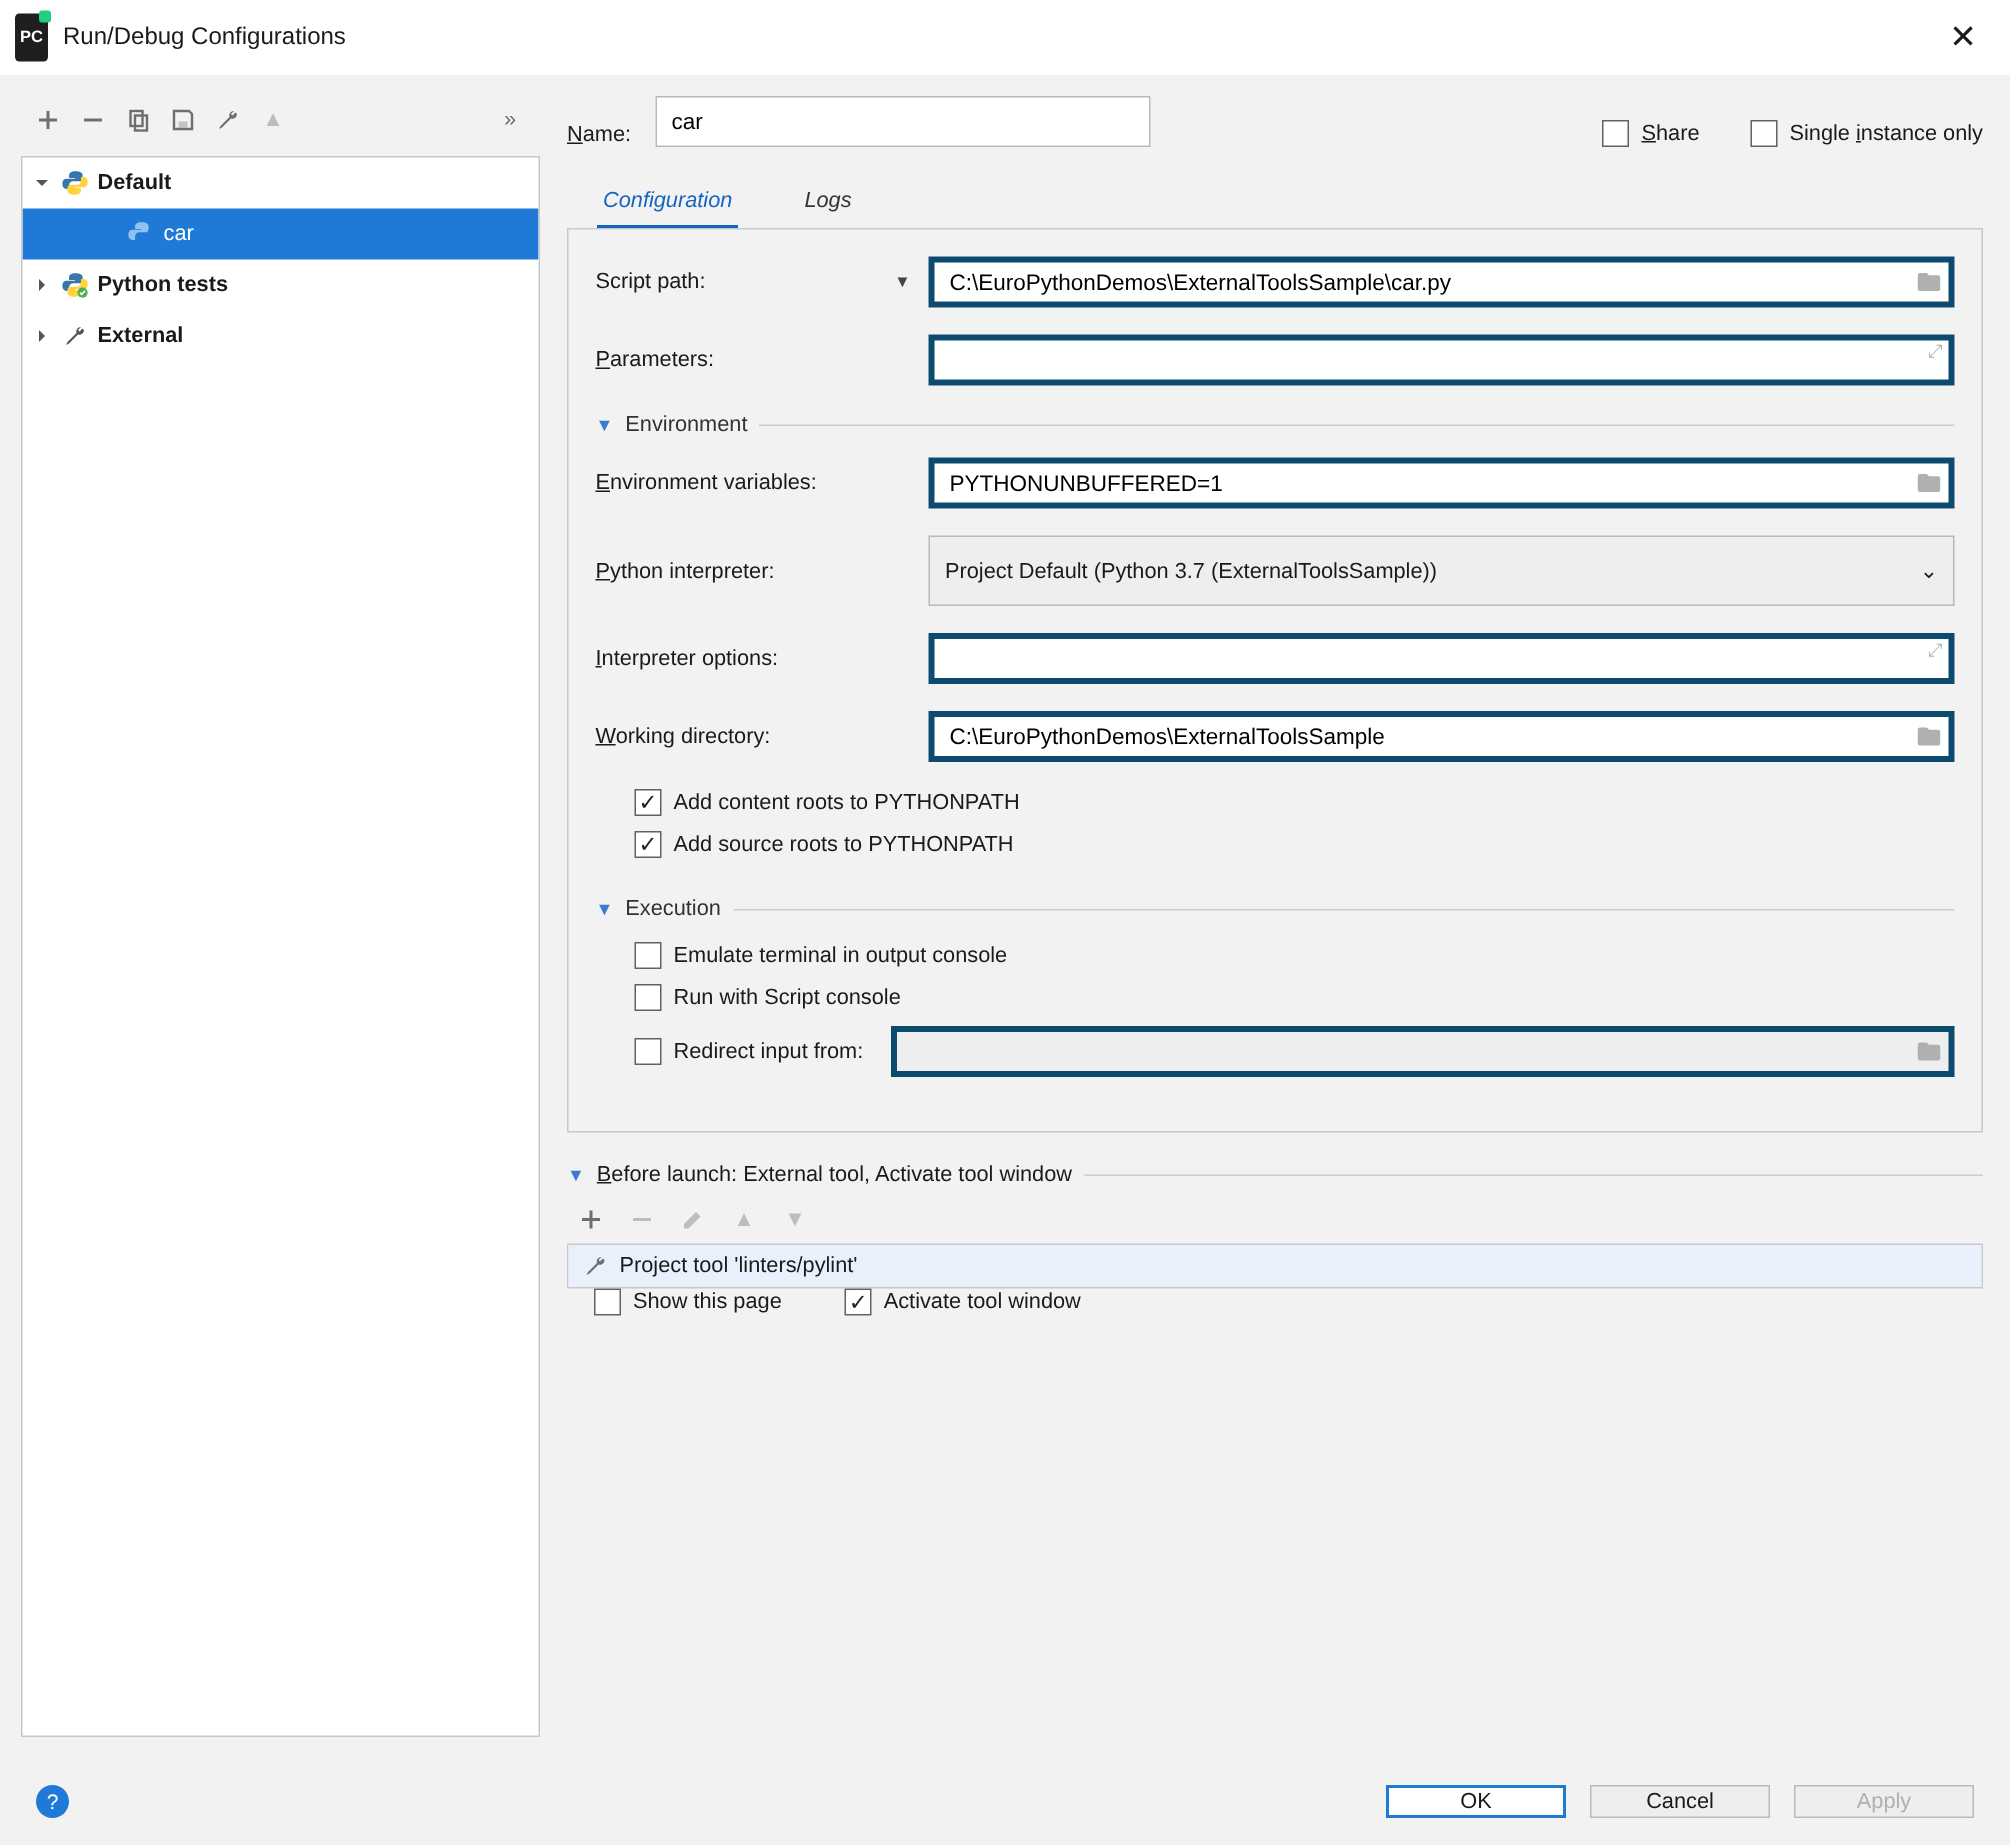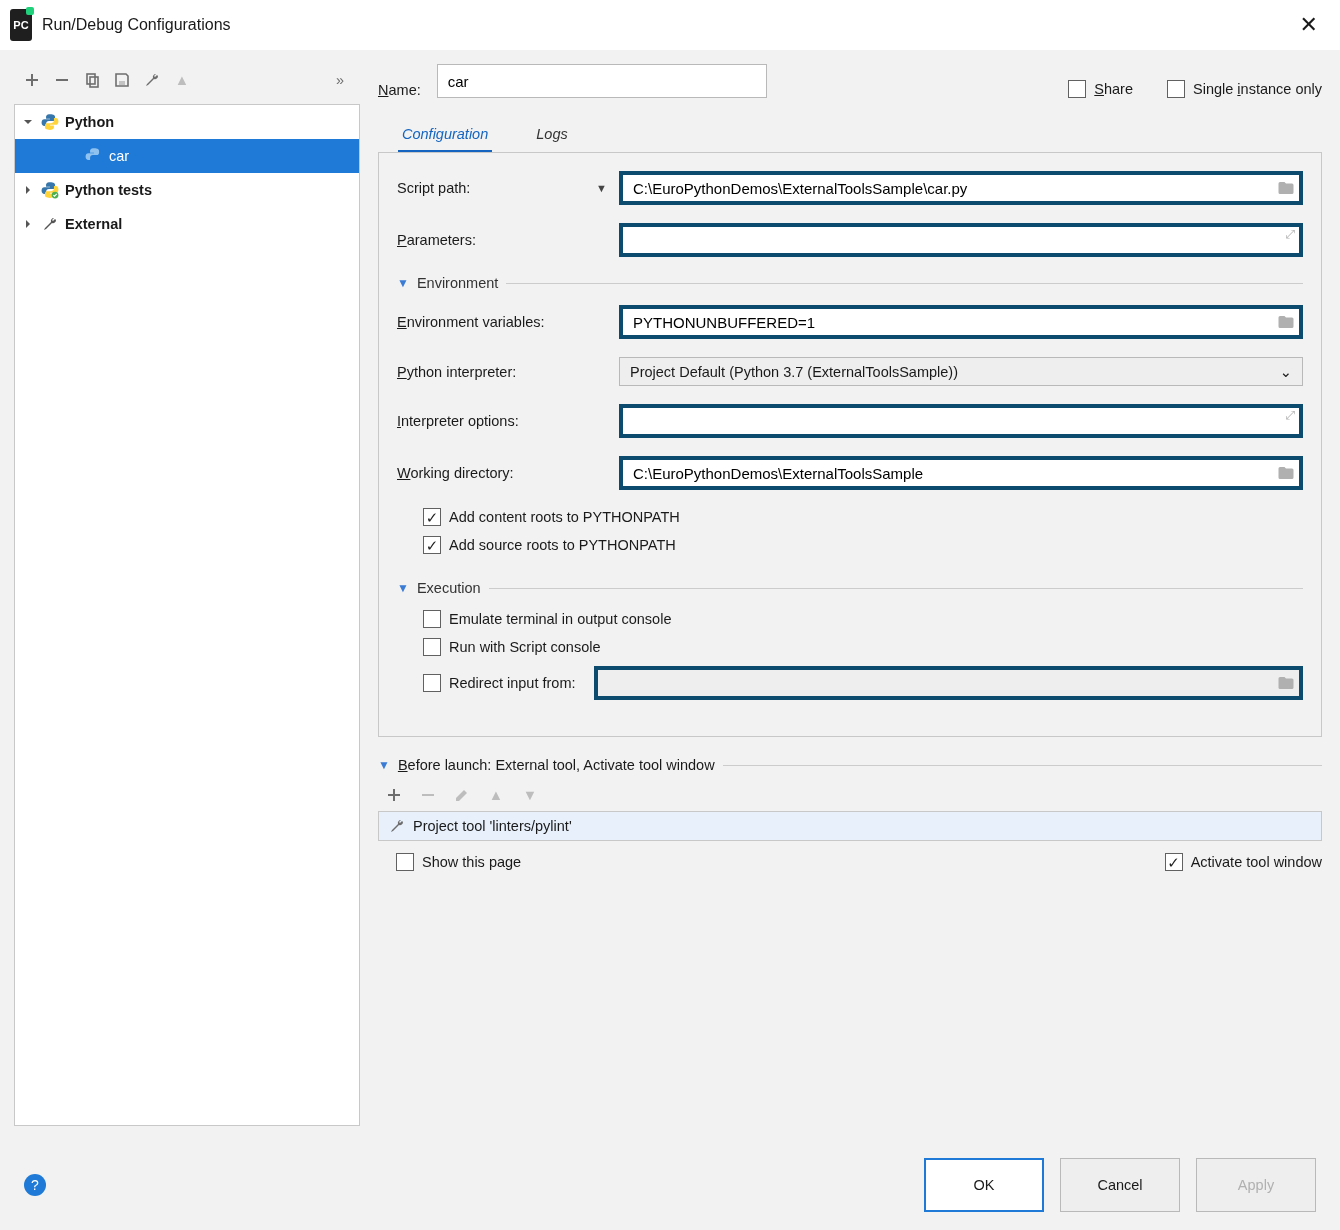--- a/index.html
+++ b/index.html
@@ -73,21 +73,21 @@
   .form-row{display:flex;align-items:center;margin-bottom:18px;gap:12px;}
   .form-label{width:210px;}
   .label-drop{display:flex;align-items:center;gap:8px;width:210px;}
   .lbl-caret{font-size:11px;color:#444;}
   .field-wrap{flex:1;position:relative;}
   .field-input{width:100%;border:4px solid #0c4a6e;background:#fff;height:34px;padding:4px 34px 4px 10px;font-size:15px;}
   .field-input.ro{background:#eeeeee;color:#444;}
   .field-icon{position:absolute;right:8px;top:50%;transform:translateY(-50%);color:#b0b0b0;}
   .field-icon svg{width:18px;height:18px;}
   .expand-icon{position:absolute;right:8px;top:4px;color:#b0b0b0;font-size:12px;}
-  .select-like{flex:1;border:1px solid #b9b9b9;background:#eeeeee;height:29px;display:flex;align-items:center;justify-content:space-between;padding:0 10px;cursor:pointer;}
+  .select-like{flex:1;border:1px solid #b9b9b9;background:#eeeeee;height:47px;display:flex;align-items:center;justify-content:space-between;padding:0 10px;cursor:pointer;}
 
   .section-head{display:flex;align-items:center;gap:8px;margin:8px 0 14px 0;color:#333;}
   .section-head .sep{flex:1;height:1px;background:#cccccc;}
   .tri-blue{color:#3a7bd5;font-size:12px;}
 
   .chk-row{display:flex;align-items:center;gap:10px;margin:10px 0 10px 8px;}
 
   .before-launch{margin-top:20px;}
   .bl-head{display:flex;align-items:center;gap:8px;margin-bottom:6px;}
   .bl-head .sep{flex:1;height:1px;background:#cccccc;}
@@ -95,21 +95,21 @@
   .bl-list{border:1px solid #c8c8c8;background:#fff;}
   .bl-item{display:flex;align-items:center;gap:8px;padding:6px 10px;background:#e8f0fb;}
   .bl-item .tool-icon{color:#6d6d6d;}
 
   .bottom-bar{
     display:flex;align-items:center;justify-content:space-between;
     padding:18px 24px;background:#f2f2f2;
   }
   .help-circle{width:22px;height:22px;border-radius:50%;background:#1e7ad6;color:#fff;display:flex;align-items:center;justify-content:center;font-size:14px;cursor:pointer;}
   .btn-row{display:flex;gap:16px;}
-  .btn{min-width:120px;height:54px;border:1px solid #b9b9b9;background:#eeeeee;display:flex;align-items:center;justify-content:center;cursor:pointer;}
+  .btn{min-width:120px;height:22px;border:1px solid #b9b9b9;background:#eeeeee;display:flex;align-items:center;justify-content:center;cursor:pointer;}
   .btn.primary{border:2px solid #1e7ad6;background:#fff;}
   .btn.disabled{color:#b0b0b0;cursor:default;}
 
   svg { display:block; }
 </style>
 </head>
 <body>
 
 <div class="window">
 
@@ -164,21 +164,21 @@
               <svg viewBox="0 0 10 10">
                   <path d="M1 3l4 4 4-4z" fill="currentColor"></path>
                 </svg>
             </span>
             <span class="py-icon">
               <svg viewBox="0 0 32 32" width="18" height="18">
                   <path class="py-blue" d="M16 2c-6 0-7 3-7 5v3h7v1H6c-3 0-5 2-5 6s2 6 5 6h3v-4c0-3 2-5 5-5h7c2 0 4-1 4-4V7c0-3-2-5-9-5z"></path>
                   <path class="py-yellow" d="M16 30c6 0 7-3 7-5v-3h-7v-1h10c3 0 5-2 5-6s-2-6-5-6h-3v4c0 3-2 5-5 5h-7c-2 0-4 1-4 4v3c0 3 2 5 9 5z"></path>
                 </svg>
             </span>
-            <span class="tree-label">Python</span>
+            <span class="tree-label">Default</span>
           </div>
           <div class="tree-row selected tree-indent1" style="padding-left:70px;">
             <span class="py-icon">
               <svg viewBox="0 0 32 32" width="18" height="18">
                   <path fill="#79a9d4" d="M16 2c-6 0-7 3-7 5v3h7v1H6c-3 0-5 2-5 6s2 6 5 6h3v-4c0-3 2-5 5-5h7c2 0 4-1 4-4V7c0-3-2-5-9-5z"></path>
                 </svg>
             </span>
             <span class="tree-label">car</span>
           </div>
           <div class="tree-row">
@@ -379,21 +379,21 @@
           <div class="bl-list">
             <div class="bl-item">
               <span class="tool-icon">
                 <svg width="16" height="16" viewBox="0 0 16 16">
                     <path d="M14 4a3 3 0 0 1-4 3L4 13l-2 1 1-2 6-6a3 3 0 0 1 3-4l-2 2 1 1 2-2z" fill="currentColor"></path>
                   </svg>
               </span>
               <span>Project tool 'linters/pylint'</span>
             </div>
           </div>
-          <div style="display:flex;gap:24px;margin-top:12px;justify-content:space-between;">
+          <div style="display:flex;gap:24px;">
             <label class="chk">
                 <span class="chk-box"></span>
                 <span>Show this page</span>
               </label>
             <label class="chk checked">
                 <span class="chk-box"></span>
                 <span>Activate tool window</span>
               </label>
           </div>
         </div>

